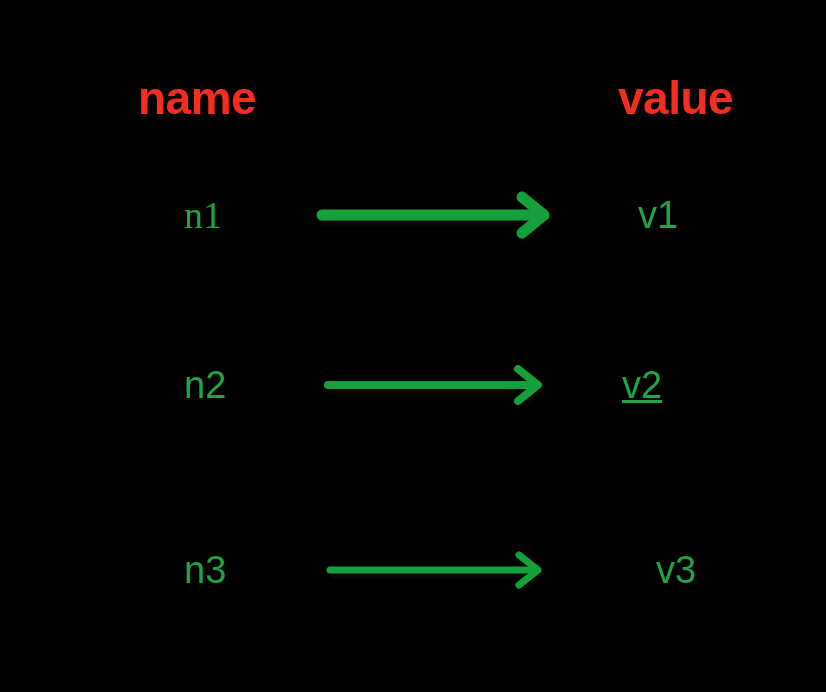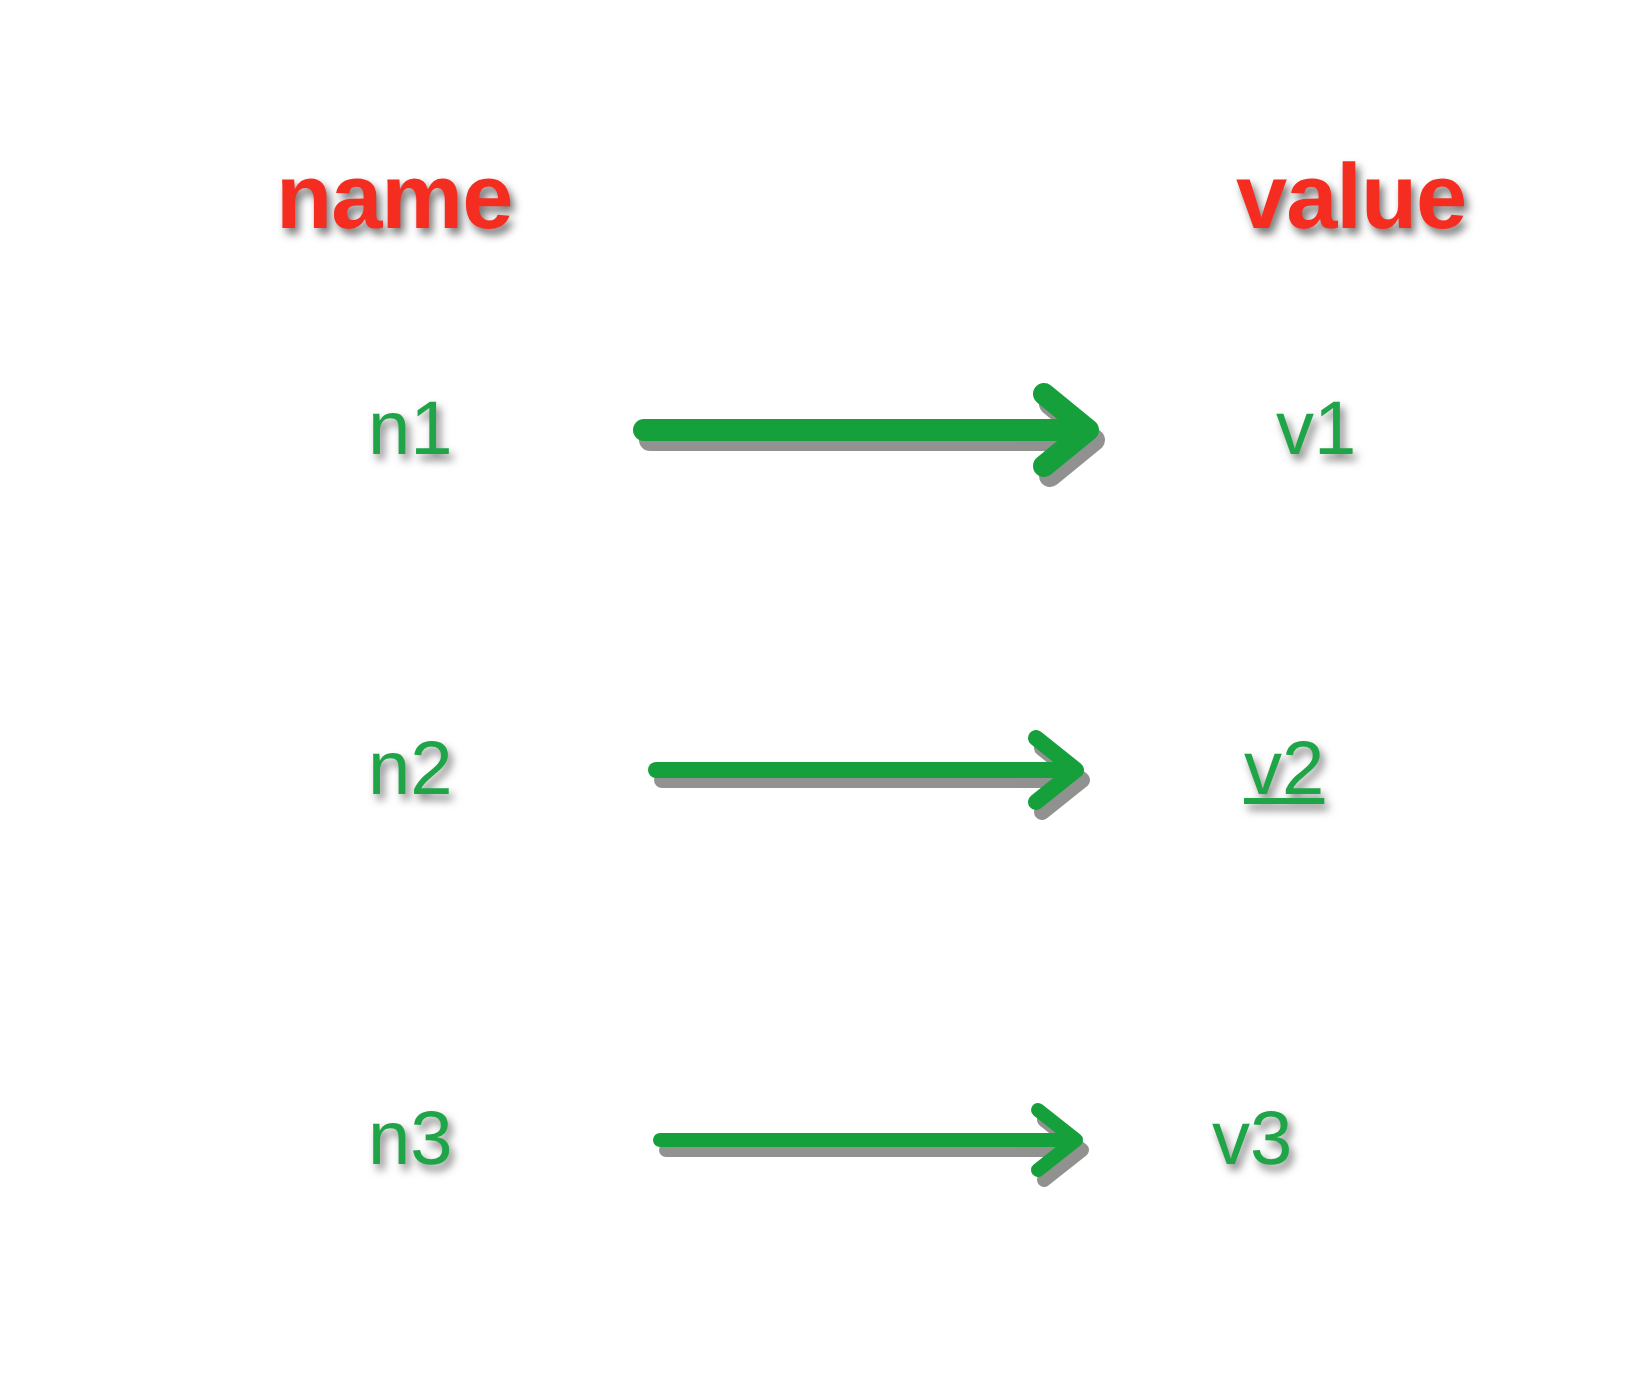--- a/index.html
+++ b/index.html
@@ -52,47 +52,47 @@
     display: flex;
     align-items: center;
     font-size: 38px;
     font-weight: normal;
     line-height: 1;
     white-space: nowrap;
     text-shadow: 2px 3px 4px rgba(0,0,0,0.5);
   }
   .node-label.name-cell  { left: 184px; }
   .node-label.value-cell { left: 622px; }
-  #row-2 .node-label.value-cell { left: 606px; }
+  #row-2 .node-label.value-cell { left: 656px; }
 
   .arrow-wrap {
     position: absolute;
     top: 0;
     left: 300px;
     width: 280px;
     height: 80px;
   }
   .arrow-svg {
     display: block;
     width: 280px;
     height: 80px;
     overflow: visible;
   }
 </style>
 </head>
 <body style="background: rgb(42, 42, 37);">
 
-<div id="diagram" style="background: #ffffff;">
+<div id="diagram" style="background: #000000;">
 
   <div class="col-header" id="header-name" style="color: rgb(245, 45, 32);">name</div>
 
   <div class="col-header" id="header-value" style="color: rgb(245, 45, 32); margin-left: 28px;">value</div>
 
   <div class="map-row" id="row-0">
-    <div class="node-label name-cell" style="color: rgb(31, 165, 72);">n1</div>
+    <div class="node-label name-cell" style="color: rgb(31, 165, 72); font-family: Liberation Serif, serif;">n1</div>
 
     <div class="arrow-wrap">
       <svg class="arrow-svg" viewBox="0 0 280 80">
         <g fill="none" stroke-linecap="round" stroke-linejoin="round">
 
           <g stroke="#0d0d0a" opacity="0.45" transform="translate(3,5)">
             <path d="M 22 40 L 238 40" stroke-width="11"></path>
             <path d="M 222 22 L 244 40 L 222 58" stroke-width="11"></path>
           </g>
 

